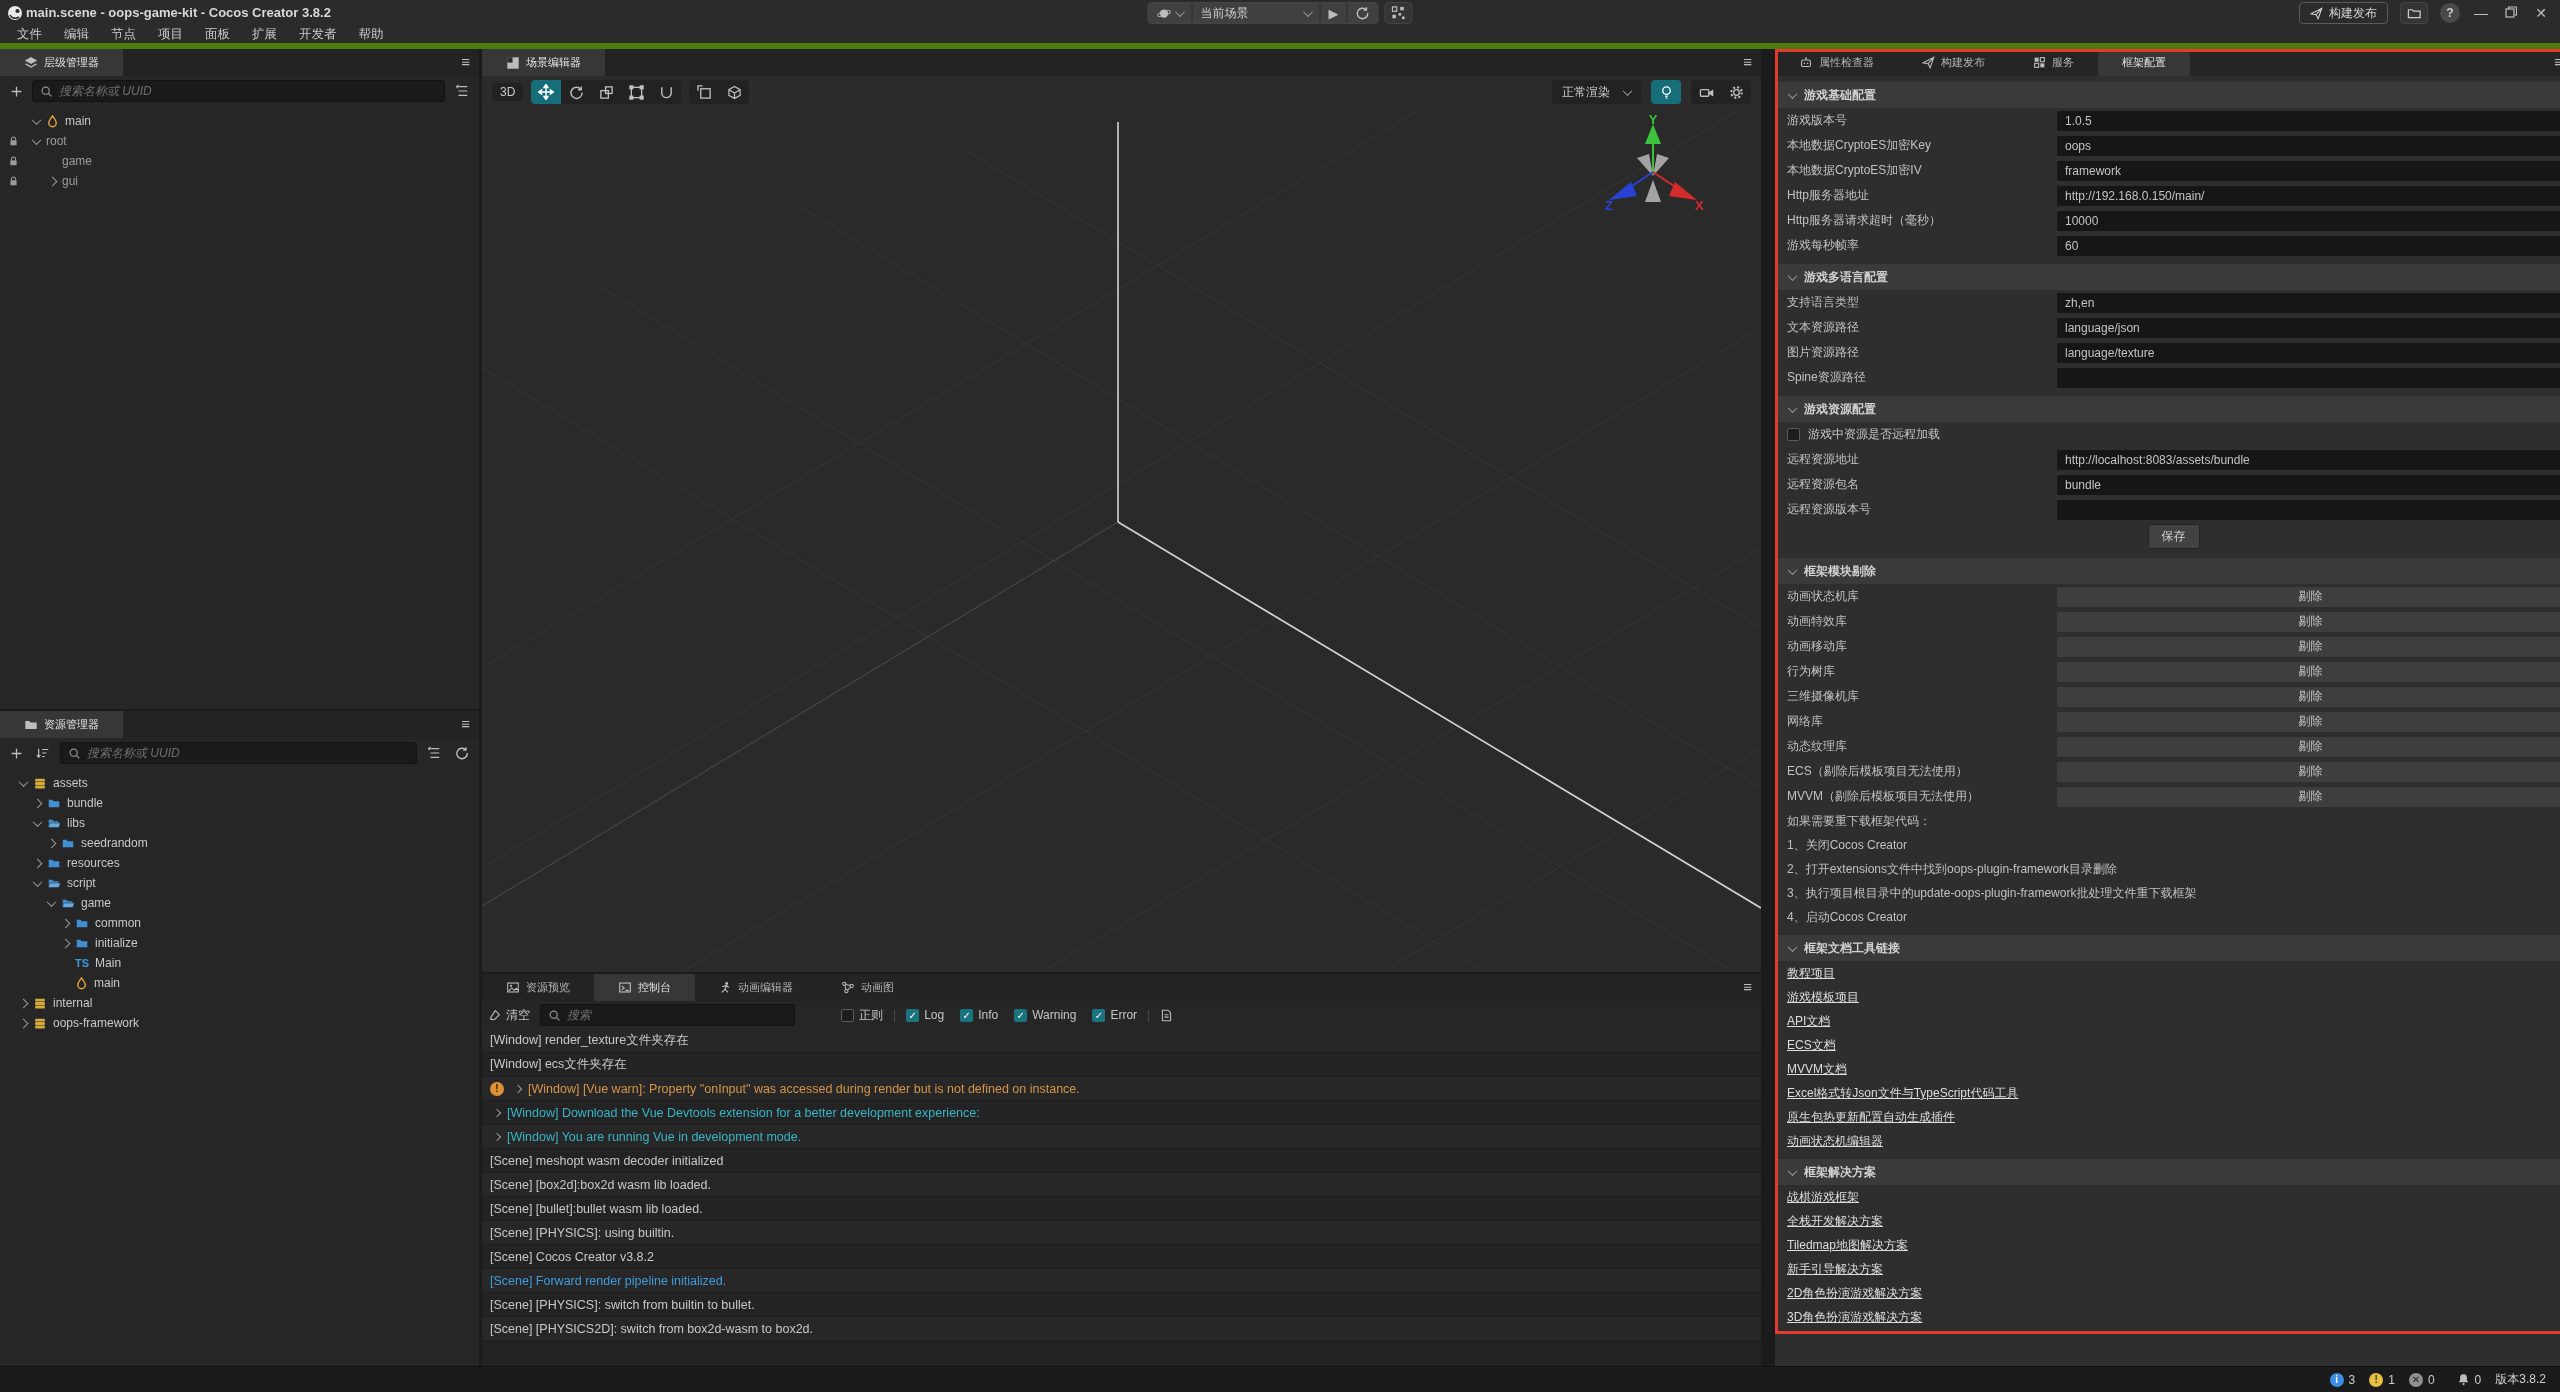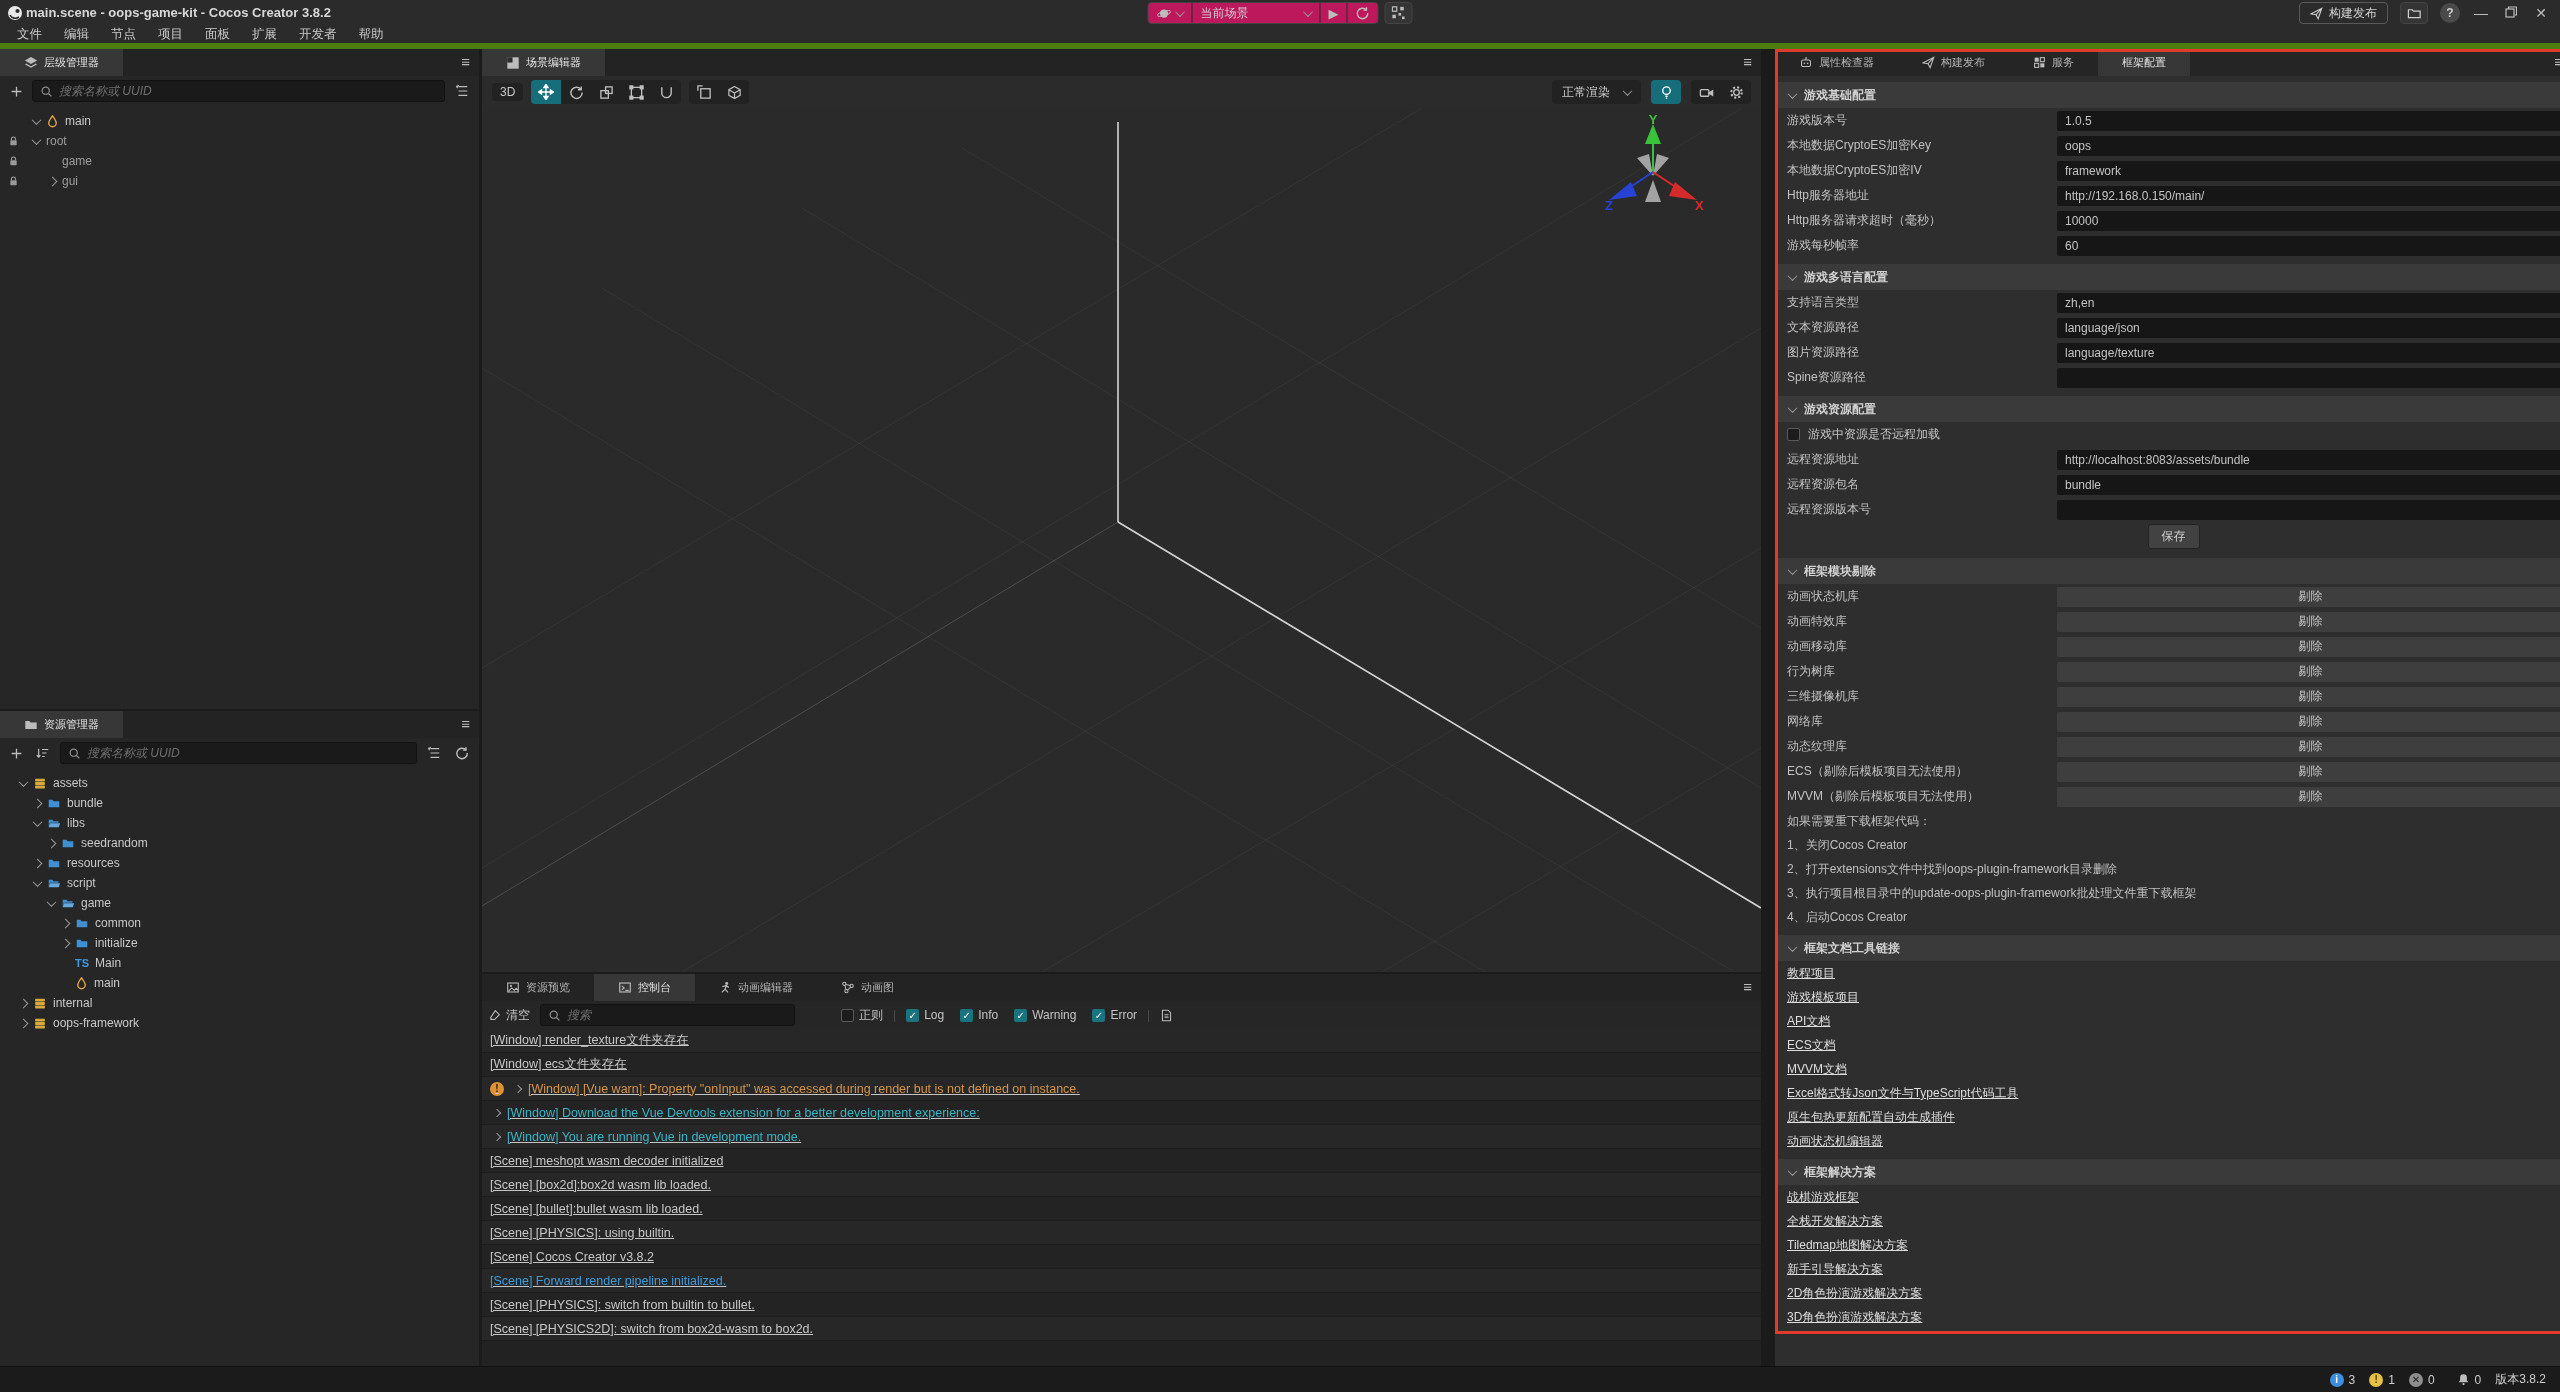--- a/index.html
+++ b/index.html
@@ -6,21 +6,21 @@
   html,body { width:2560px; height:1392px; background:#1b1b1b; overflow:hidden;
     font-family:"Liberation Sans","DejaVu Sans",sans-serif; font-size:12px; color:#c5c5c5; }
 
   
   #titlebar { position:absolute; left:0; top:0; width:2560px; height:26px; background:#2b2b2b; }
   #menubar  { position:absolute; left:0; top:26px; width:2560px; height:23px; background:#2b2b2b; border-bottom:6px solid #4d7c0f; display:flex; align-items:center; padding-left:6px; }
   .menu-item { padding:0 11px; color:#c9c9c9; font-size:12.5px; cursor:default; }
   #title-text { position:absolute; left:26px; top:5px; font-size:13px; font-weight:bold; color:#d8d8d8; }
   #app-logo { position:absolute; left:7px; top:5px; }
   #tb-center { position:absolute; left:50%; top:2px; transform:translateX(-50%); display:flex; gap:6px; align-items:center; }
-  .tb-group { display:flex; align-items:flex-end; background:#be185d; border:1px solid #444; border-radius:4px; height:22px; }
+  .tb-group { display:flex; align-items:flex-end; background:#404040; border:1px solid #444; border-radius:4px; height:22px; }
   .tb-seg { display:flex; align-items:center; padding:0 8px; height:100%; border-right:1px solid #2a2a2a; color:#cfcfcf; gap:5px; }
   .tb-seg:last-child { border-right:none; }
   .tb-btn1 { display:flex; align-items:center; justify-content:center; background:#353535; border:1px solid #444; border-radius:4px; width:28px; height:22px; }
   #tb-right { position:absolute; right:10px; top:2px; display:flex; gap:12px; align-items:center; height:22px; }
   #build-btn { display:flex; align-items:center; gap:6px; border:1px solid #5a5a5a; border-radius:4px; height:22px; padding:0 10px; color:#d0d0d0; }
   #help-btn { width:20px; height:20px; border-radius:50%; background:#4a4a4a; color:#cfcfcf; display:flex; align-items:center; justify-content:center; font-weight:bold; }
   .win-ctl { color:#bdbdbd; font-size:14px; width:18px; text-align:center; }
 
   
   .panel { position:absolute; background:#262626; overflow:hidden; }
@@ -669,21 +669,21 @@
         </span>
       </span>
     <span style="color:#4a4a4a;">|</span>
     <span class="ico">
       <svg width="13" height="13" viewBox="0 0 16 16" fill="none" stroke="#bdbdbd" stroke-width="1.3">
           <path d="M3 1.5 h7 l3 3 v10 h-10 z"></path>
           <path d="M5.5 7 h5 M5.5 10 h5"></path>
         </svg>
     </span>
   </div>
-  <div id="console-logs" style="height:337px;text-decoration:underline;">
+  <div id="console-logs" style="height:337px;">
       <div class="log-row">
         <span class="t-log">[Window] render_texture文件夹存在</span>
       </div>
       <div class="log-row">
         <span class="t-log">[Window] ecs文件夹存在</span>
       </div>
       <div class="log-row">
         <span class="warn-badge">!</span>
         <span class="log-chev"></span>
         <span class="t-warn">[Window] [Vue warn]: Property "onInput" was accessed during render but is not defined on instance.</span>

